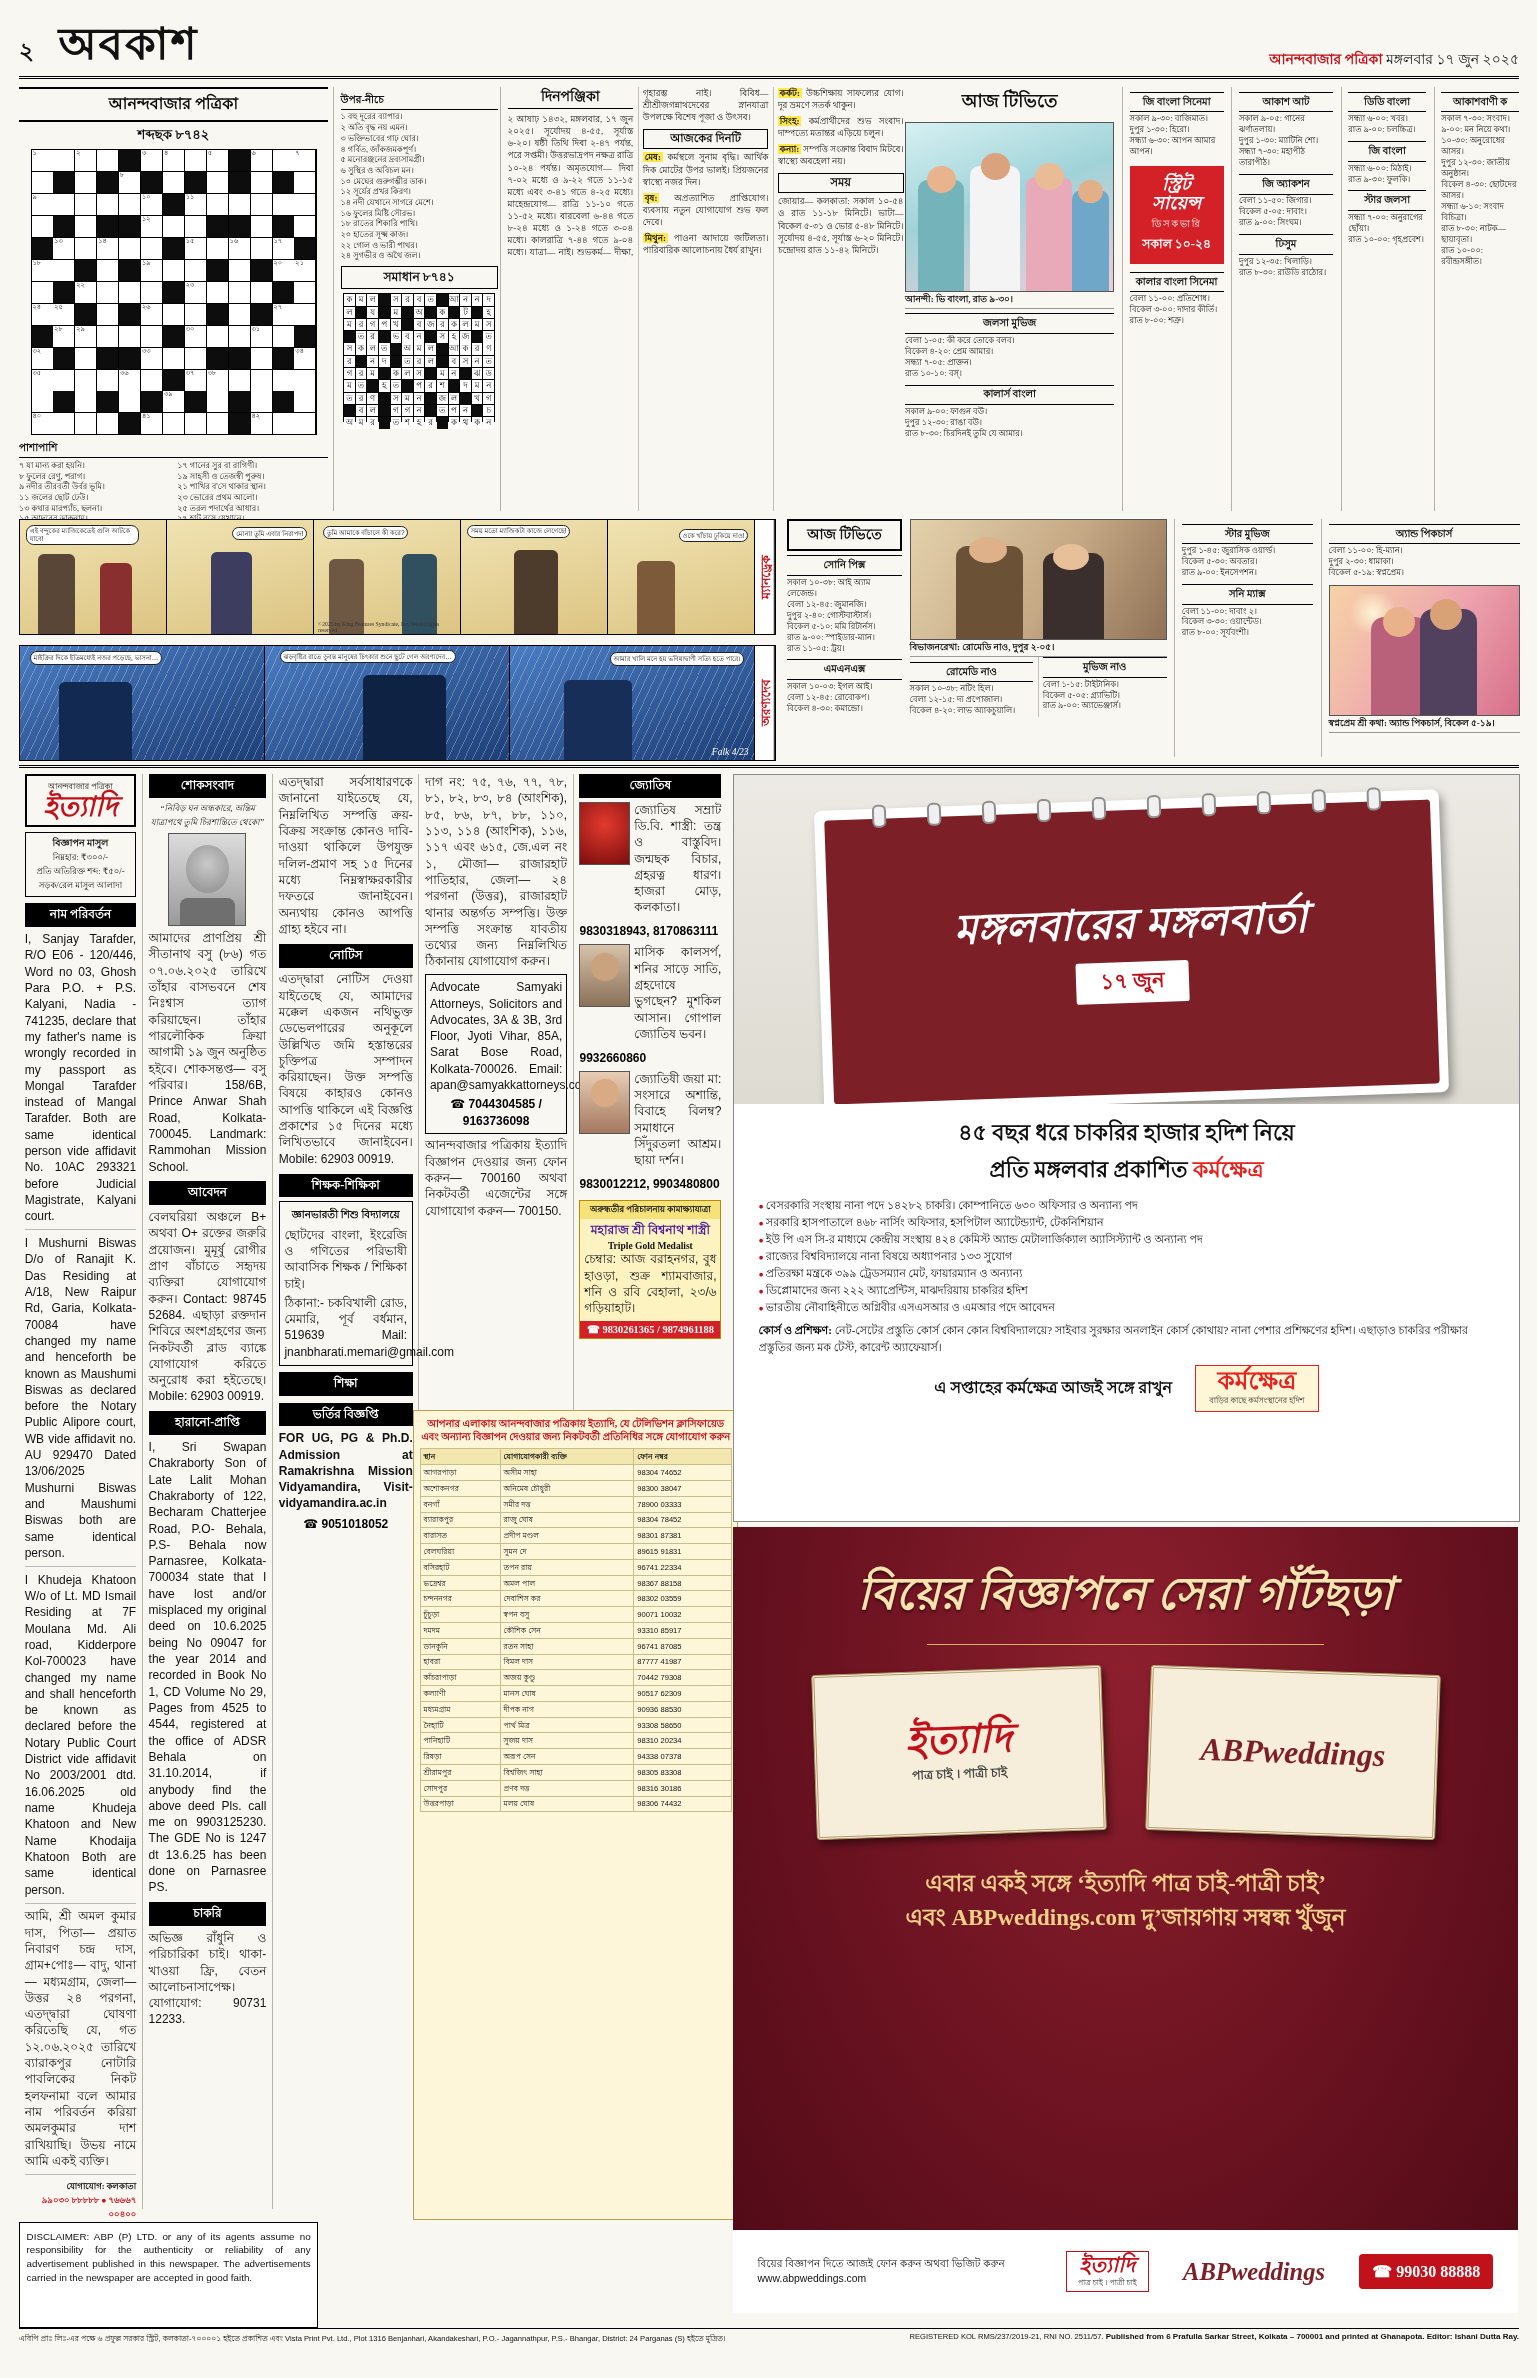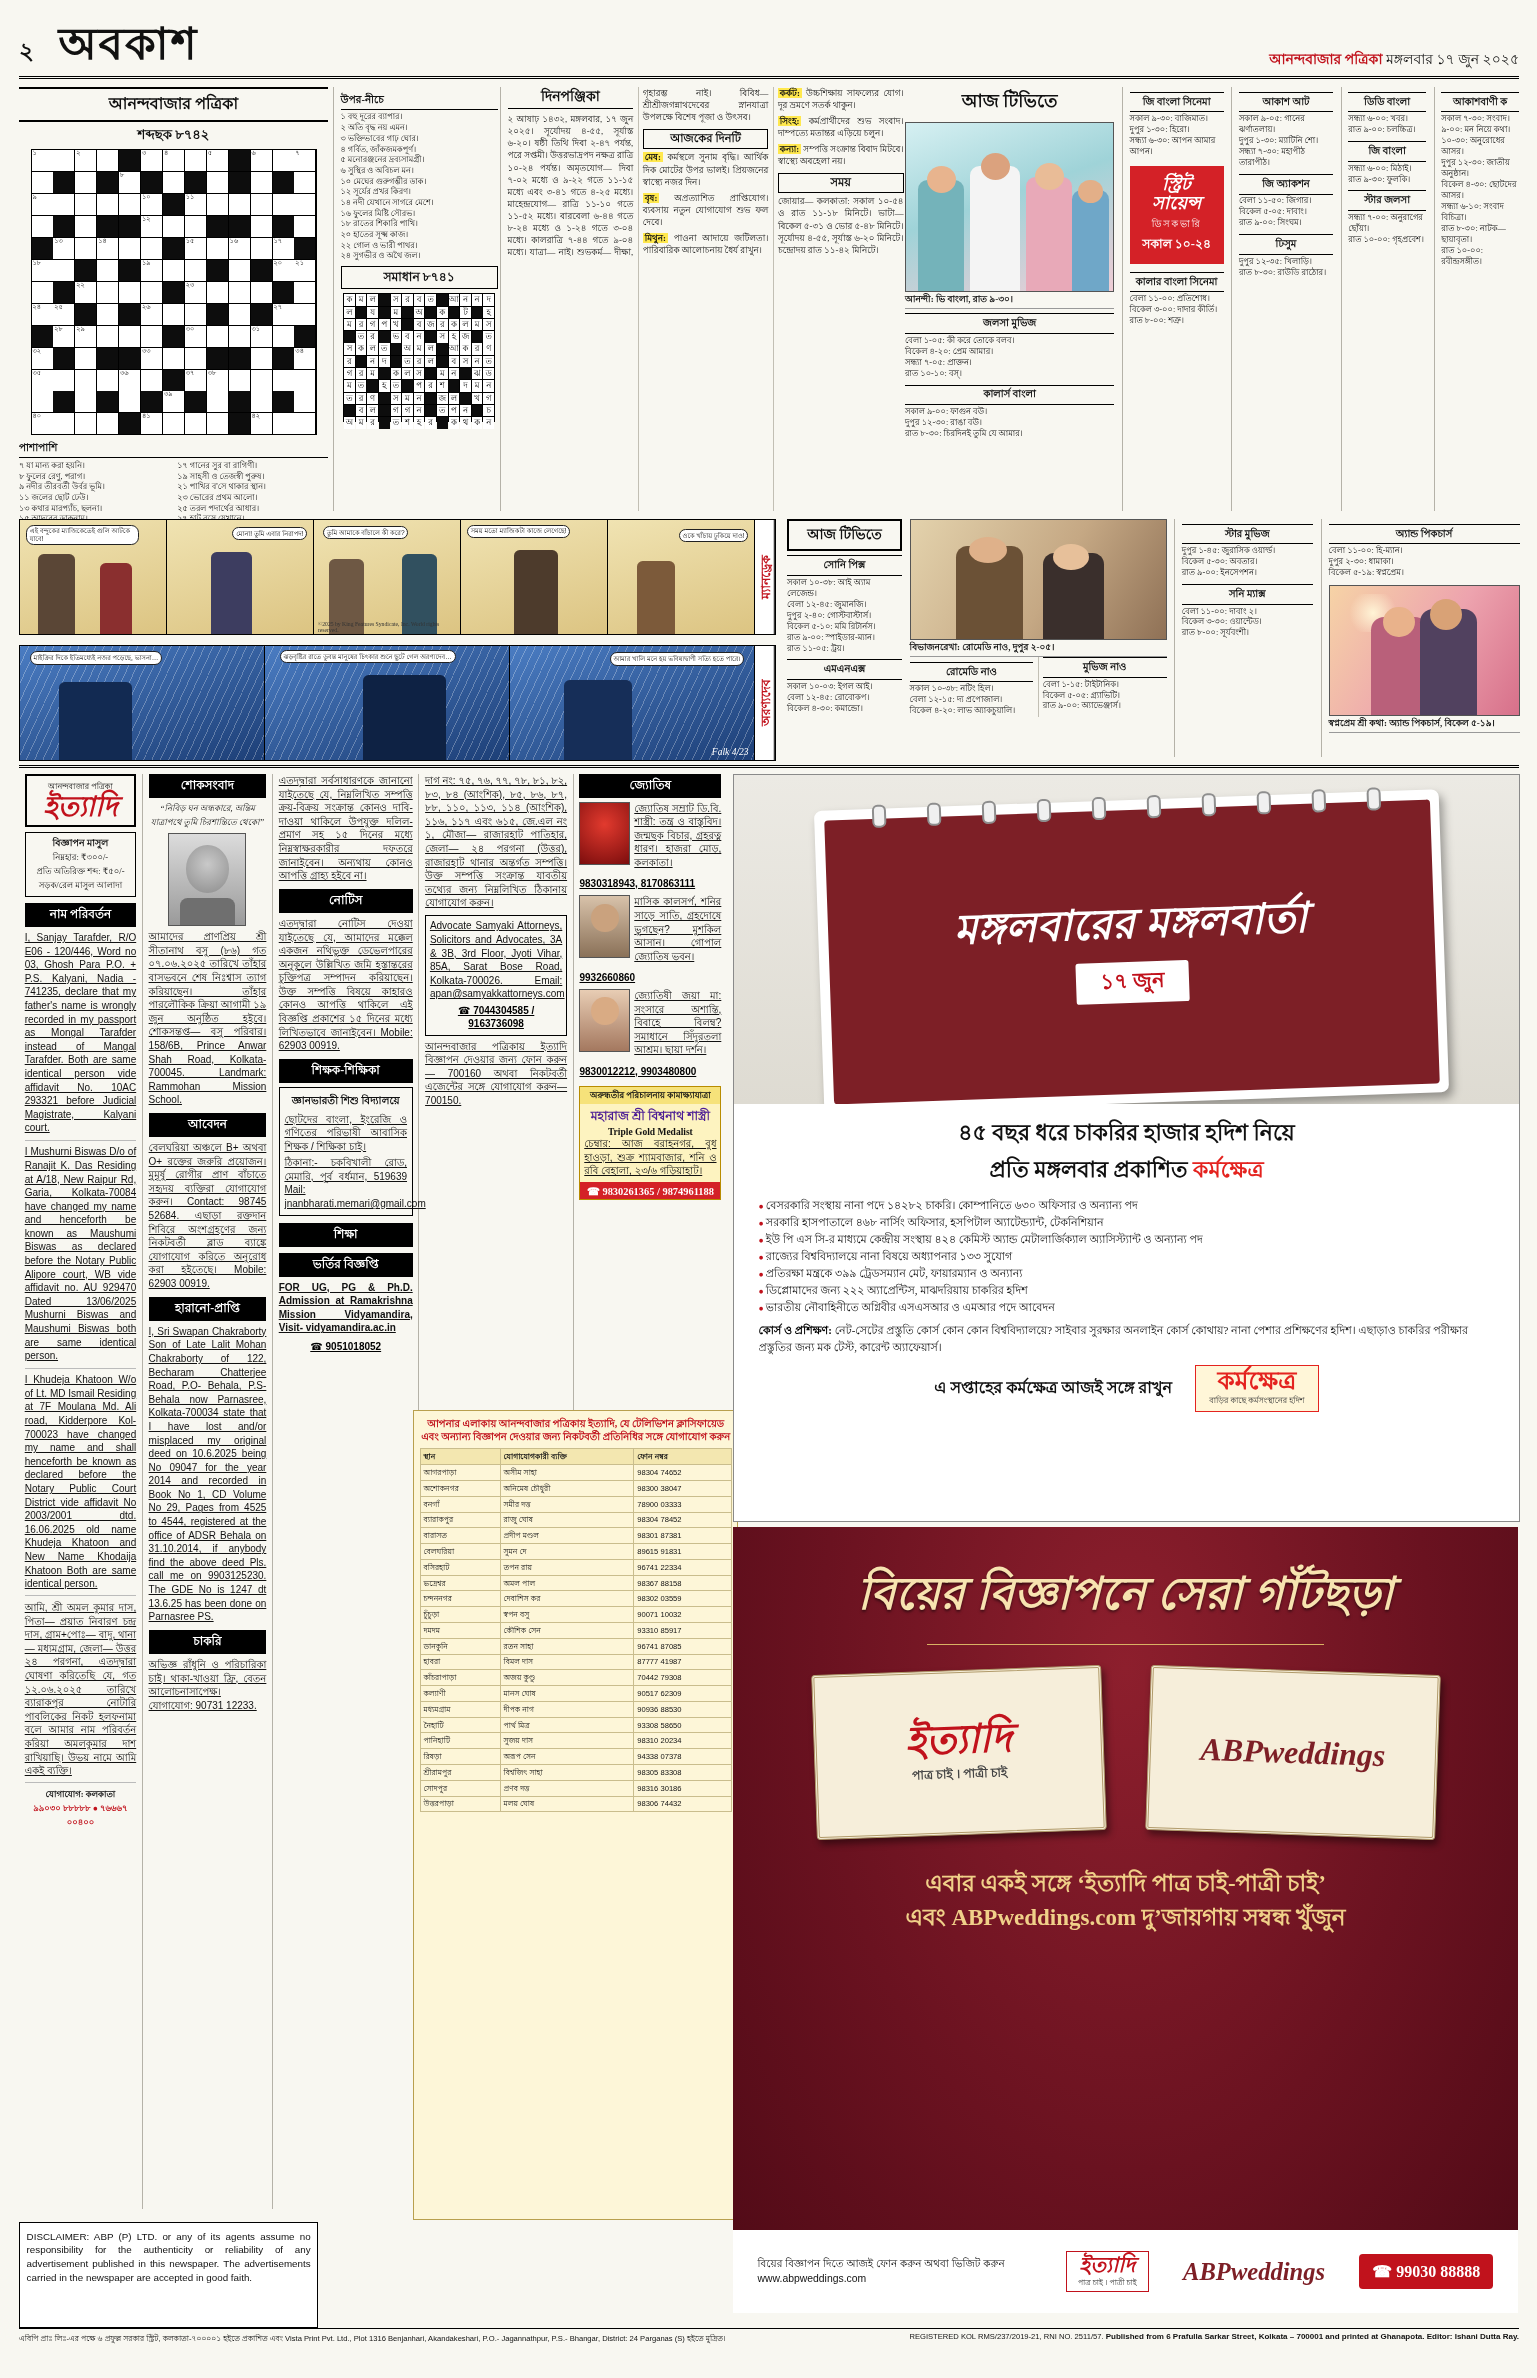--- a/index.html
+++ b/index.html
@@ -62,21 +62,21 @@
   .rain{position:absolute;inset:0;background:repeating-linear-gradient(115deg,rgba(255,255,255,.28) 0 0.9px,transparent 0.9px 7.6px);}
   .bubble{position:absolute;background:#fff;border:0.9px solid #222;border-radius:7.6px;font-size:6.6px;
           padding:1.9px 2.8px;max-width:72%;line-height:1.15;font-family:"Liberation Sans","DejaVu Sans",sans-serif;z-index:3;}
   .fig{position:absolute;border-radius:5.7px 5.7px 0 0;}
   .copyr{position:absolute;bottom:0.9px;left:3.8px;font-size:5.7px;color:#333;z-index:4;}
   .sig{position:absolute;bottom:2.8px;right:5.7px;font-size:9.5px;color:#fff;font-style:italic;z-index:4;}
 
   
   .cbar{background:#000000;color:#fff;font-weight:bold;text-align:center;font-size:12px;
         padding:1.9px 0;margin:6.6px 0 3.8px;}
-  .ctext{font-size:10px;line-height:1.36;text-align:justify;font-family:"Liberation Sans","DejaVu Sans",sans-serif;margin:0 0 4.7px;text-decoration:underline;}
+  .ctext{font-size:12px;line-height:1.36;text-align:justify;font-family:"Liberation Sans","DejaVu Sans",sans-serif;margin:0 0 4.7px;}
   .notice{border-bottom:0.9px solid #bbb;padding-bottom:4.7px;}
   .ccol{padding:0 5.7px;border-right:0.9px solid #b5b2a8;}
   .ity-frame{border:2.8px double #000;padding:3.8px 1.9px;text-align:center;margin-bottom:5.7px;}
   .ity-script{color:#c1121c;font-weight:bold;font-style:italic;font-size:28px;line-height:1;}
   .rates{border:0.9px solid #000;text-align:center;font-size:8.5px;padding:2.8px;margin-bottom:3.8px;}
   .rates .rt{font-weight:bold;font-size:9.5px;}
   .obit-quote{font-size:8.5px;font-style:italic;text-align:center;margin:1.9px 0 3.8px;}
   .astro-row{display:flex;gap:3.8px;margin:2.8px 0;}
   .phn{color:#000;font-weight:bold;}
   .mhbox{border:1.9px solid #b88c00;background:#fdf3c0;margin-top:7.6px;}
@@ -1167,21 +1167,21 @@
           </div>
       </div>
       <div class="cbar">নাম পরিবর্তন</div>
       <div>
 
       <p class="ctext notice">I, Sanjay Tarafder, R/O E06 - 120/446, Word no 03, Ghosh Para P.O. + P.S. Kalyani, Nadia - 741235, declare that my father's name is wrongly recorded in my passport as Mongal Tarafder instead of Mangal Tarafder. Both are same identical person vide affidavit No. 10AC 293321 before Judicial Magistrate, Kalyani court.</p>
           <p class="ctext notice">I Mushurni Biswas D/o of Ranajit K. Das Residing at A/18, New Raipur Rd, Garia, Kolkata-70084 have changed my name and henceforth be known as Maushumi Biswas as declared before the Notary Public Alipore court, WB vide affidavit no. AU 929470 Dated 13/06/2025 Mushurni Biswas and Maushumi Biswas both are same identical person.</p>
           <p class="ctext notice">I Khudeja Khatoon W/o of Lt. MD Ismail Residing at 7F Moulana Md. Ali road, Kidderpore Kol-700023 have changed my name and shall henceforth be known as declared before the Notary Public Court District vide affidavit No 2003/2001 dtd. 16.06.2025 old name Khudeja Khatoon and New Name Khodaija Khatoon Both are same identical person.</p>
           <p class="ctext notice">আমি, শ্রী অমল কুমার দাস, পিতা— প্রয়াত নিবারণ চন্দ্র দাস, গ্রাম+পোঃ— বাদু, থানা— মধ্যমগ্রাম, জেলা— উত্তর ২৪ পরগনা, এতদ্দ্বারা ঘোষণা করিতেছি যে, গত ১২.০৬.২০২৫ তারিখে ব্যারাকপুর নোটারি পাবলিকের নিকট হলফনামা বলে আমার নাম পরিবর্তন করিয়া অমলকুমার দাশ রাখিয়াছি। উভয় নামে আমি একই ব্যক্তি।</p>
         </div>
-      <div style="text-align:center;font-size:8.5px;margin-top:2px;">
+      <div style="text-align:right;font-size:8.5px;margin-top:2px;">
         <span style="font-weight:bold;">যোগাযোগ: কলকাতা</span>
         <div style="color:#c1121c;font-weight:bold;">৯৯০৩০ ৮৮৮৮৮ ● ৭৬৬৬৭ ০০৪০০</div>
       </div>
     </div>
 
     <div class="ccol" style="width:132px;">
       <div class="cbar" style="margin-top:0;">শোকসংবাদ</div>
       <div class="obit-quote">“নিবিড় ঘন অন্ধকারে, অন্তিম যাত্রাপথে তুমি চিরশান্তিতে থেকো”</div>
       <div class="ph" style="width:76px;height:91px;margin:0 auto 3.8px;background:linear-gradient(#dcdcdc,#9a9a9a);">
         <i style="left:22%;top:12%;width:56%;height:52%;background:radial-gradient(circle at 50% 40%,#c9c9c9,#8b8b8b);border-radius:50%;"></i>

